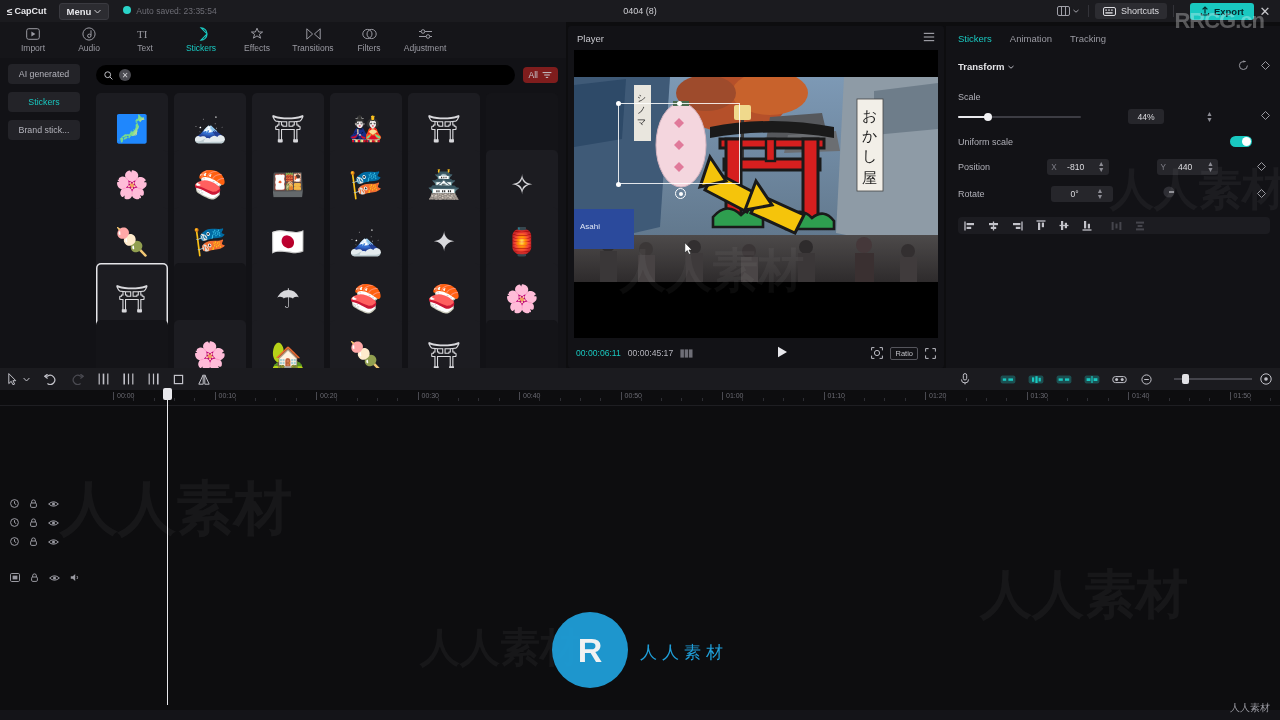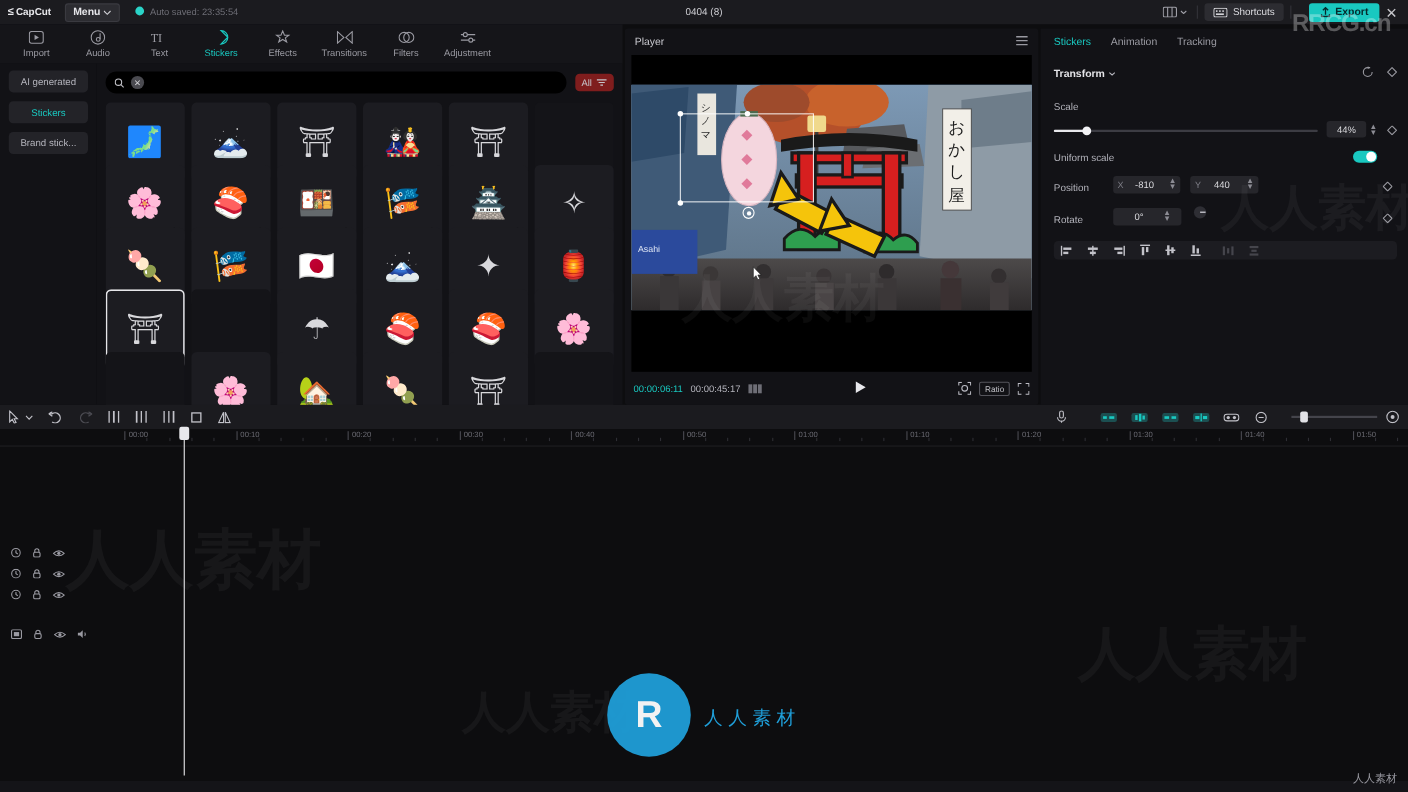--- a/index.html
+++ b/index.html
@@ -144,21 +144,21 @@
   .rightpanel {
     position: absolute; left: 946px; top: 26px; width: 334px; height: 342px; background: #121216;
   }
   .rp-tabs { height: 24px; display: flex; align-items: center; gap: 18px; padding: 0 12px; font-size: 9.5px; }
   .rp-tab { color: #9a9aa2; }
   .rp-tab.active { color: #19c8c0; }
   .rp-body { padding: 10px 10px 0 12px; }
   .sect-head { display: flex; align-items: center; gap: 4px; font-size: 9.5px; color: #e4e4e8; font-weight: bold; }
   .sect-actions { margin-left: auto; display: flex; align-items: center; gap: 12px; color: #98989f; }
   .prop-label { font-size: 9px; color: #b0b0b8; }
-  .row { display: flex; align-items: flex-end; margin-top: 11px; }
+  .row { display: flex; align-items: center; margin-top: 11px; gap: 39px; }
   .slider-wrap { position: relative; flex: 1; height: 12px; display: flex; align-items: center; margin-right: 8px; }
   .slider-track { width: 100%; height: 2px; background: #3c3c43; border-radius: 1px; }
   .slider-fill { position: absolute; left: 0; height: 2px; background: #e8e8ec; border-radius: 1px; }
   .slider-knob { position: absolute; width: 8px; height: 8px; border-radius: 50%; background: #f2f2f5; }
   .numfield {
     background: #26262b; border-radius: 3px; height: 15px; display: flex; align-items: center;
     justify-content: center; font-size: 8.6px; color: #dcdce0; min-width: 36px; padding: 0 4px;
   }
   .stepper { color: #8c8c94; font-size: 7px; line-height: 6px; margin-left: 3px; display: flex; flex-direction: column; }
   .diamond { color: #98989f; font-size: 8px; }

